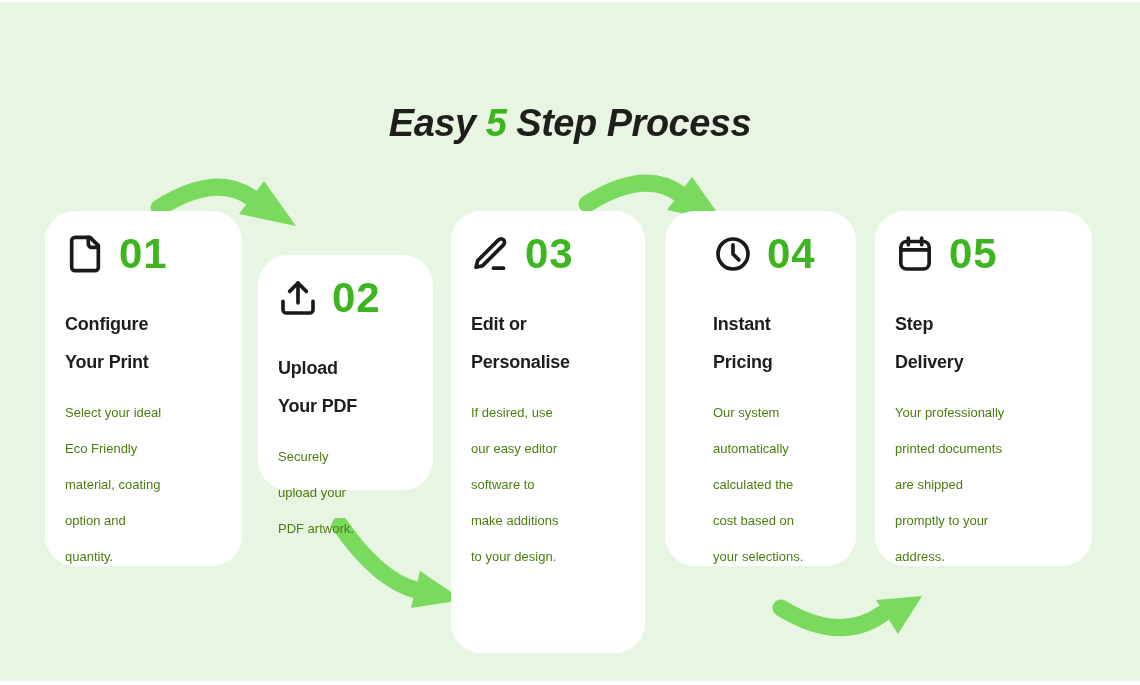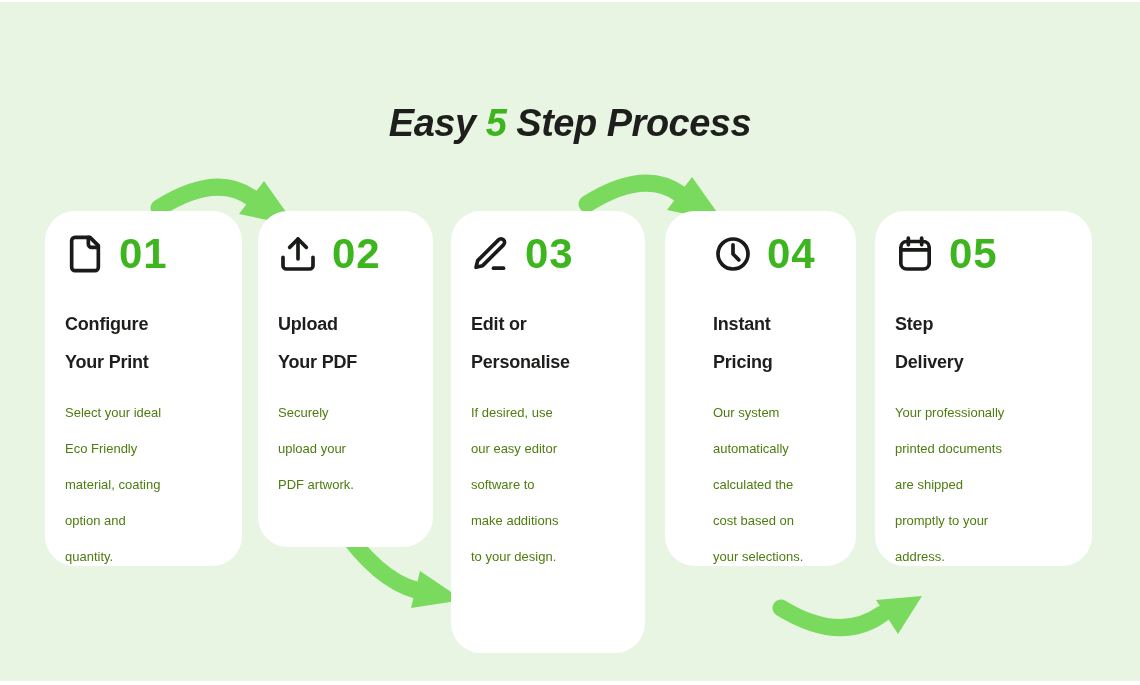--- a/index.html
+++ b/index.html
@@ -43,21 +43,21 @@
   .step-card {
     position: absolute;
     top: 209px;
     z-index: 2;
     background: #ffffff;
     border-radius: 30px;
     box-sizing: border-box;
     padding: 22px 20px 0 20px;
   }
   .card-1 { left: 45px;  width: 197px; height: 355px; }
-  .card-2 { left: 258px; width: 175px; height: 336px; }
+  .card-2 { left: 258px; width: 175px; height: 235px; margin-top: 44px; }
   .card-3 { left: 451px; width: 194px; height: 442px; }
   .card-4 { left: 665px; width: 191px; height: 355px; padding-left: 48px; }
   .card-5 { left: 875px; width: 217px; height: 355px; }
 
   .icon-row {
     display: flex;
     align-items: center;
     gap: 14px;
     height: 42px;
   }

